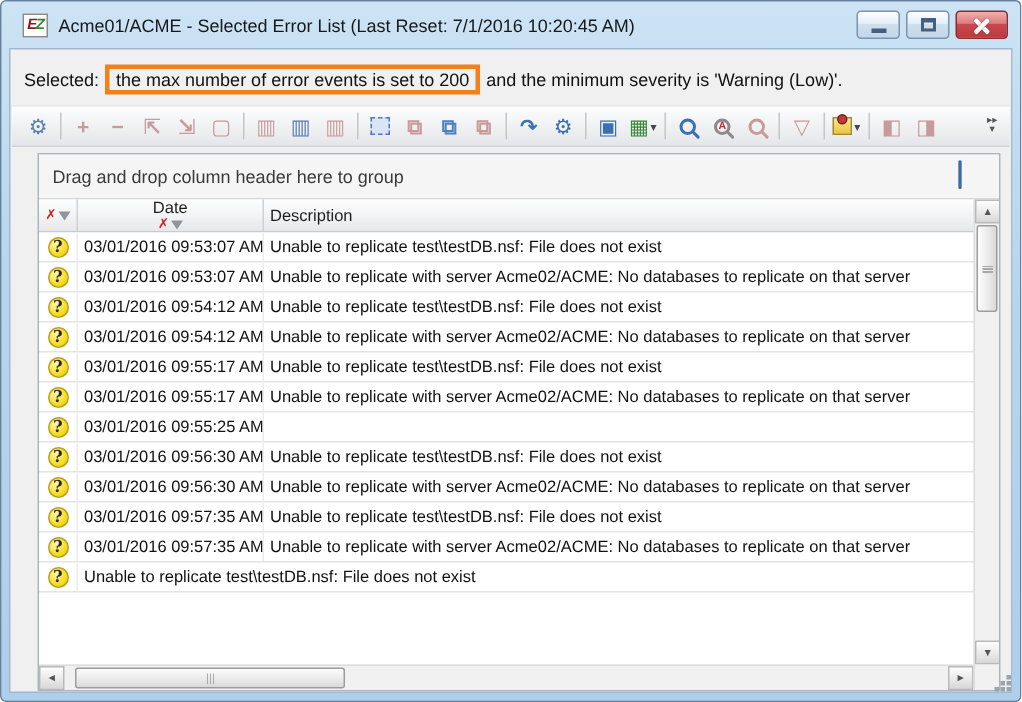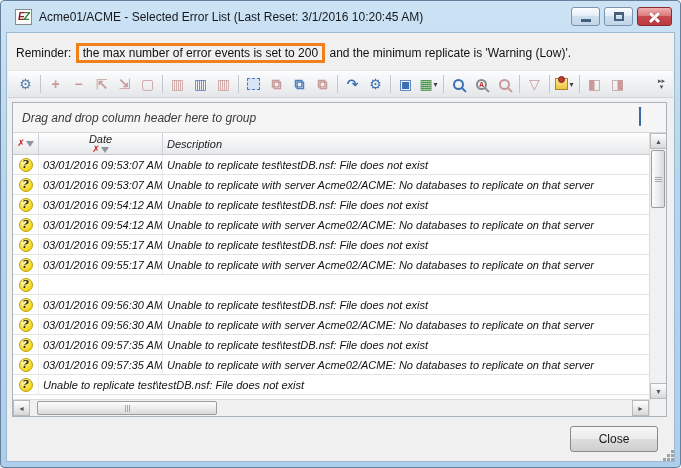--- a/index.html
+++ b/index.html
@@ -53,22 +53,22 @@
   .dashed{width:13px;height:12px;border:1px dashed #4f74c8;background:#d9e4f6;display:inline-block;}
   .note{width:13px;height:12px;background:linear-gradient(#fbe88e,#eec33d);
     border:1px solid #a4882c;display:inline-block;position:relative;}
   .note::before{content:"";position:absolute;left:2px;top:-3px;width:5px;height:5px;
     background:#c23a36;border-radius:50%;border:1px solid #7d1f1c;}
   .tb-overflow{margin-left:auto;display:flex;flex-direction:column;align-items:center;
     justify-content:center;width:15px;height:22px;color:#555;}
   .tb-overflow span{font-size:7px;line-height:6px;}
 
   
-  .gridwrap{flex:1;margin:4px 7px 0 5px;border:1px solid #aab4bd;background:#fff;
-    display:flex;flex-direction:column;overflow:hidden;font-style:italic;}
+  .gridwrap{flex:1;margin:4px 7px 0 18px;border:1px solid #aab4bd;background:#fff;
+    display:flex;flex-direction:column;overflow:hidden;}
   .group-panel{height:30px;background:#f5f5f5;border-bottom:1px solid #d8d8d8;
     display:flex;align-items:center;padding:0 9px;}
   .group-panel .gp-label{font-size:12px;color:#3a3a3a;}
   .trash{margin-left:auto;width:16px;height:19px;}
   .trash .lid{height:4px;background:linear-gradient(#e3e5e7,#b9bdc1);border:1px solid #8f9397;border-radius:2px;margin:0 -2px;}
   .trash .can{height:13px;margin-top:1px;border:1px solid #3a69a8;border-radius:1px 1px 4px 4px;
     background:repeating-linear-gradient(90deg,#6d9ad8 0 2px,#a8c6ec 2px 4px),linear-gradient(#89b2e4,#5e8fd0);}
 
   .grid-main{flex:1;display:flex;min-height:0;}
   .grid-left{flex:1;display:flex;flex-direction:column;min-width:0;}
@@ -124,39 +124,39 @@
 </head>
 <body>
 
 <div class="window">
 
   <div class="titlebar">
     <span class="appicon">
         <b>E</b>
         <i>Z</i>
       </span>
-    <span class="title-text">Acme01/ACME - Selected Error List (Last Reset: 3/1/2016 10:20:45 AM)</span>
+    <span class="title-text">Acme01/ACME - Selected Error List (Last Reset: 7/1/2016 10:20:45 AM)</span>
     <span class="winbtns">
       <span class="wbtn">
           <span class="glyph-min"></span>
         </span>
       <span class="wbtn">
           <span class="glyph-max"></span>
         </span>
       <span class="wbtn close">
         <span class="xbar x1"></span>
         <span class="xbar x2"></span>
       </span>
     </span>
   </div>
 
   <div class="client">
 
     <div class="reminder">
-      <span>Reminder: </span><span class="hl-box" id="hl-box" style="border-color: rgb(240, 128, 25);">the max number of error events is set to 200</span><span> and the minimum replicate is 'Warning (Low)'.</span>
+      <span>Selected: </span><span class="hl-box" id="hl-box" style="border-color: rgb(240, 128, 25);">the max number of error events is set to 200</span><span> and the minimum severity is 'Warning (Low)'.</span>
     </div>
 
     <div class="toolbar" id="toolbar">
         <span class="tbtn">
           <span class="glyph" style="color: rgb(92, 128, 168);">⚙</span>
         </span>
         <span class="tsep"></span>
         <span class="tbtn">
           <span class="glyph" style="color: rgb(200, 154, 154);">+</span>
         </span>
@@ -316,20 +316,21 @@
                 <span class="cell c-icon">
                   <span class="qicon">?</span>
                 </span>
                 <span class="cell c-date">03/01/2016 09:55:17 AM</span>
                 <span class="cell c-desc">Unable to replicate with server Acme02/ACME: No databases to replicate on that server</span>
               </div>
               <div class="grow">
                 <span class="cell c-icon">
                   <span class="qicon">?</span>
                 </span>
+                <span class="cell c-date">03/01/2016 09:55:25 AM</span>
               </div>
               <div class="grow">
                 <span class="cell c-icon">
                   <span class="qicon">?</span>
                 </span>
                 <span class="cell c-date">03/01/2016 09:56:30 AM</span>
                 <span class="cell c-desc">Unable to replicate test\testDB.nsf: File does not exist</span>
               </div>
               <div class="grow">
                 <span class="cell c-icon">
@@ -375,19 +376,16 @@
           <span class="vthumb">
               <span class="gripv"></span>
             </span>
           <span class="vspacer"></span>
           <span class="sbtn">▼</span>
           <span class="corner"></span>
         </div>
       </div>
     </div>
 
-    <div class="footer">
-      <span class="btn-close">Close</span>
-    </div>
   </div>
 
   <span class="grip"></span>
 </div>
 
 </body></html>

